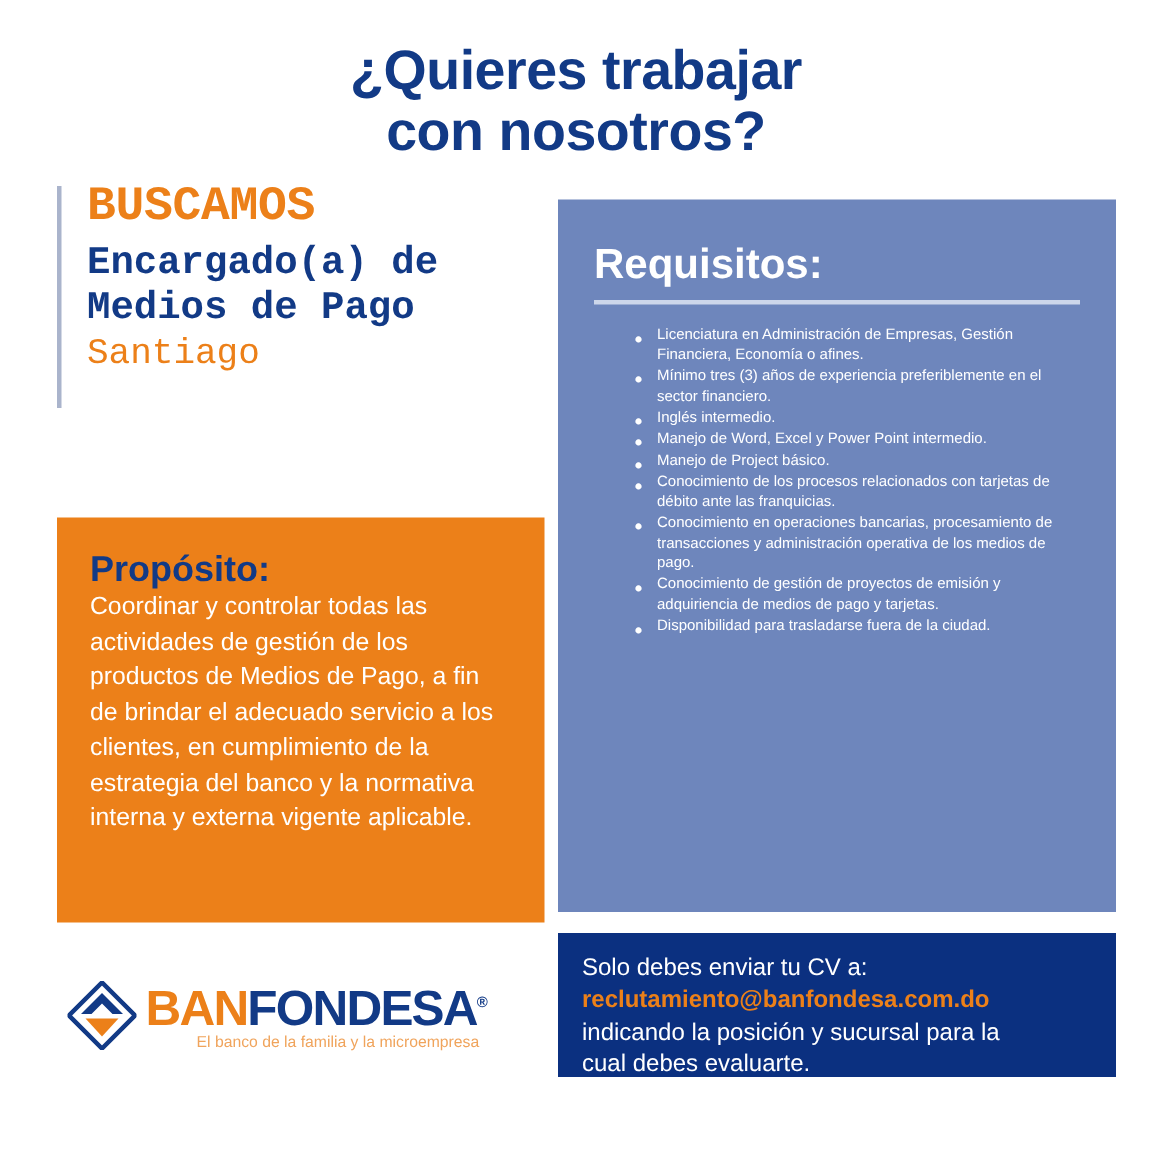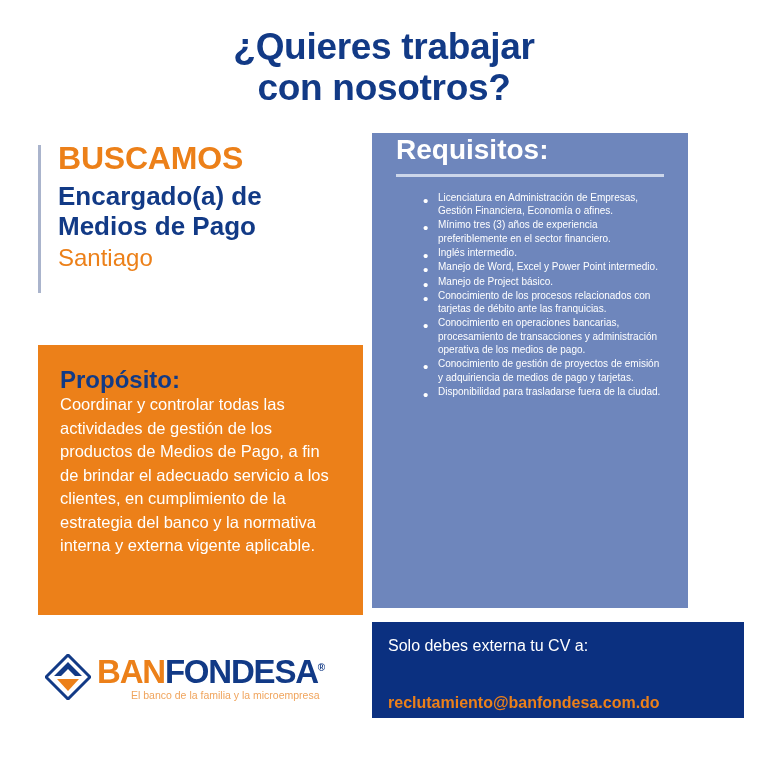--- a/index.html
+++ b/index.html
@@ -28,22 +28,23 @@
     font-weight: bold;
     line-height: 1.12;
     letter-spacing: -0.3px;
   }
   .headline .hl-line { display: block; }
 
   
   .left-col {
     position: absolute;
     left: 38px;
-    top: 141px;
+    top: 120px;
     width: 326px;
+    font-family: Liberation Mono, monospace;
   }
 
   .job-block {
     position: relative;
     padding-left: 20px;
     min-height: 150px;
   }
   .job-rule {
     position: absolute;
     left: 0;
@@ -139,25 +140,25 @@
     font-size: 10.5px;
     line-height: 1;
     white-space: nowrap;
   }
 
   
   .req-panel {
     position: absolute;
     left: 372px;
     top: 133px;
-    width: 316px;
+    width: 372px;
     height: 475px;
     background: #6E86BC;
     box-sizing: border-box;
-    padding: 2px 24px 0 24px;
+    padding: 28px 24px 0 24px;
   }
   .req-heading {
     color: #ffffff;
     font-size: 28px;
     font-weight: bold;
     line-height: 1.1;
     margin: 0 0 8px 0;
   }
   .req-divider {
     height: 3px;
@@ -202,21 +203,20 @@
     font-size: 16px;
     line-height: 1.34;
     display: block;
   }
   .cv-email {
     color: #EC8019;
     font-size: 16px;
     font-weight: bold;
     line-height: 1.34;
     display: block;
-    margin-top: 36px;
   }
 </style>
 </head>
 <body>
 
 <div class="headline">
   <span class="hl-line">¿Quieres trabajar</span>
   <span class="hl-line">con nosotros?</span>
 </div>
 
@@ -262,17 +262,17 @@
     <li>Manejo de Word, Excel y Power Point intermedio.</li>
     <li>Manejo de Project básico.</li>
     <li>Conocimiento de los procesos relacionados con tarjetas de débito ante las franquicias.</li>
     <li>Conocimiento en operaciones bancarias, procesamiento de transacciones y administración operativa de los medios de pago.</li>
     <li>Conocimiento de gestión de proyectos de emisión y adquiriencia de medios de pago y tarjetas.</li>
     <li>Disponibilidad para trasladarse fuera de la ciudad.</li>
   </ul>
 </div>
 
 <div class="cv-box">
-  <span class="cv-line">Solo debes externa tu CV a:</span>
+  <span class="cv-line">Solo debes enviar tu CV a:</span>
   <span class="cv-email">reclutamiento@banfondesa.com.do</span>
   <span class="cv-line">indicando la posición y sucursal para la</span>
   <span class="cv-line">cual debes evaluarte.</span>
 </div>
 
 </body></html>

